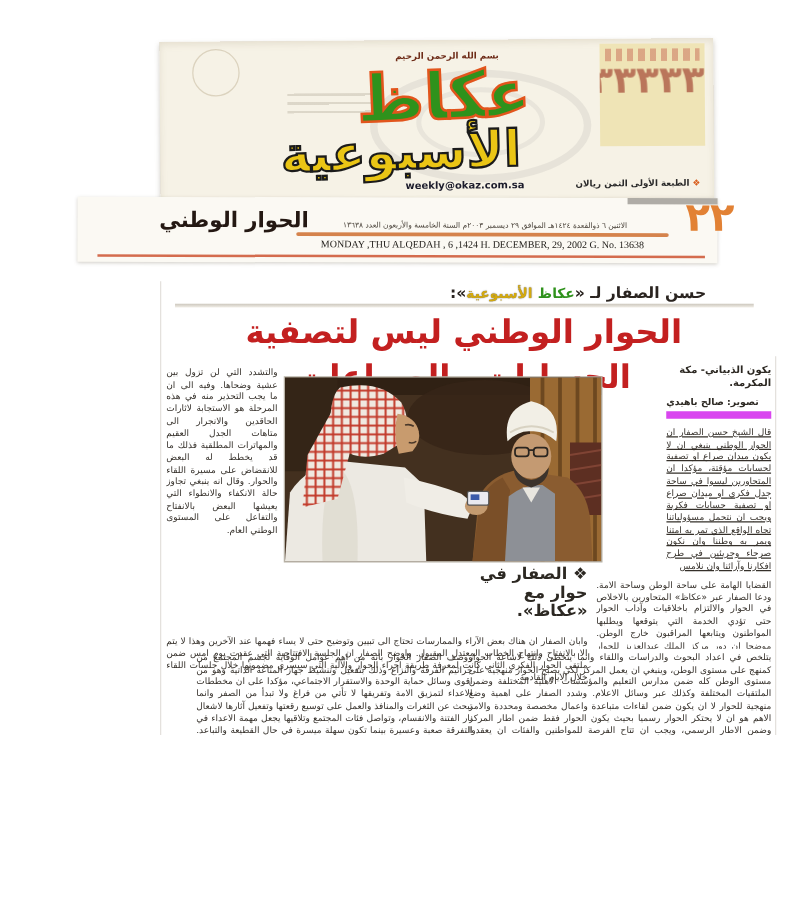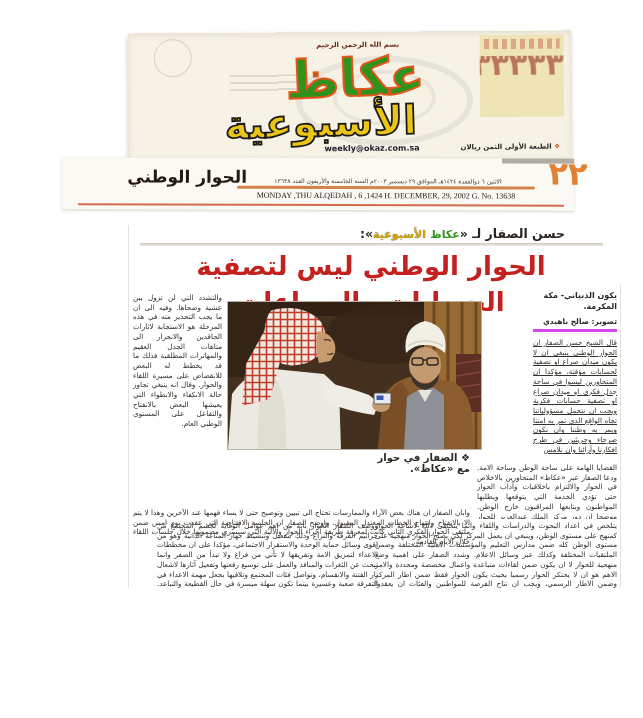--- a/index.html
+++ b/index.html
@@ -41,27 +41,27 @@
   .grayband{left:440px;top:0;width:72px;height:5px;background:#8f8c85;opacity:.7;}
   
   .edge-v{width:1px;background:rgba(130,120,100,.22);}
   .kicker{left:360px;top:226px;width:243px;font-size:12.5px;font-weight:bold;color:#2a2420;text-align:left;}
   .kicker .k-green{color:#2f921c;font-size:11px;}
   .kicker .k-yellow{color:#d3a90f;font-size:11px;text-shadow:0 0 1px #444;}
   .kicker-edge{left:140px;top:243px;width:463px;height:3px;background:linear-gradient(to bottom,#ccc7bd,#f1eee7);}
   .headline{left:138px;top:248px;width:466px;font-size:26px;line-height:36px;font-weight:bold;color:#c32020;text-align:center;}
   .byline-box{left:533px;top:290px;width:84px;}
   .byline{font-size:8px;font-weight:bold;color:#2c2822;line-height:11px;text-align:right;}
-  .photo-credit{margin-top:5px;padding-bottom:3px;border-bottom:3px solid #d946ef;
-     font-size:7.5px;font-weight:bold;color:#2c2822;text-align:right;}
+  .photo-credit{margin-top:5px;padding-bottom:3px;border-bottom:6px solid #d946ef;
+     font-size:7.5px;font-weight:bold;color:#2c2822;text-align:left;}
   .bodytxt{font-size:7.2px;line-height:9.7px;text-align:justify;color:#35302a;overflow:hidden;}
   .lead{margin-top:6px;height:118px;text-decoration:underline;}
   .col-end{left:133px;top:293px;width:89px;height:170px;}
   .photo-wrap{left:228px;top:302px;width:253px;height:147px;box-shadow:0 0 0 1px #b8b2a6;}
-  .caption{left:368px;top:452px;width:102px;font-size:10px;font-weight:bold;color:#2c2822;text-align:right;}
+  .caption{left:368px;top:452px;width:102px;font-size:13px;font-weight:bold;color:#2c2822;text-align:right;}
   .pL-up{left:133px;top:463px;width:337px;height:56px;margin-top:45px;}
   .pR-up{left:477px;top:463px;width:140px;height:56px;}
   .pL-lo{left:133px;top:521px;width:221px;height:141px;margin-left:24px;}
   .pR-lo{left:375px;top:521px;width:242px;height:141px;}
   .bottom-rule{left:100px;top:663px;width:462px;height:5px;
      background:linear-gradient(to bottom,#3c3c3c 0 40%,#ffffff 40% 60%,#9a9a9a 60% 80%,transparent 80%);}
 </style>
 </head>
 <body>
 

